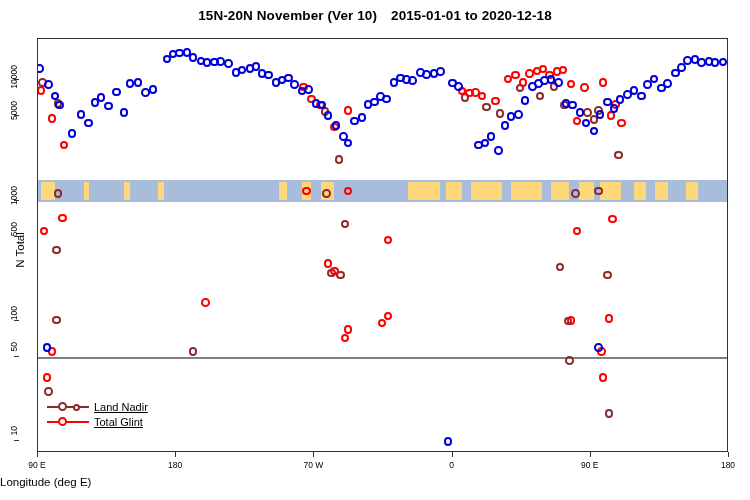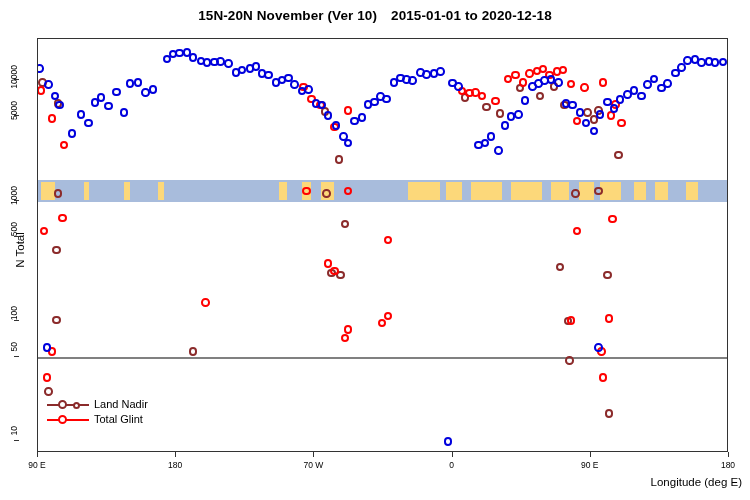--- a/index.html
+++ b/index.html
@@ -26,25 +26,25 @@
   .ytick{position:absolute;right:731px;height:0;border-top:1.2px solid #333;width:5px;}
   .ylab{position:absolute;text-align:right;font-size:8.5px;
         transform-origin:100% 50%;white-space:nowrap;}
   .xtick{position:absolute;top:452px;width:0;border-left:1.2px solid #333;height:5px;}
   .xlab{position:absolute;top:460px;font-size:8.5px;white-space:nowrap;
         transform:translateX(-50%);}
 
   #ylabel{position:absolute;left:2px;top:50%;font-size:11.5px;
           transform:translateY(-50%) rotate(-90deg);transform-origin:center;
           white-space:nowrap;}
-  #xlabel{position:absolute;left:0;top:476px;width:742px;text-align:right;
+  #xlabel{position:absolute;left:0;top:476px;width:742px;text-align:left;
           font-size:11.5px;}
 
   #legend{position:absolute;left:47px;top:398px;font-size:11px;}
-  .lrow{display:flex;align-items:flex-start;height:15px;}
+  .lrow{display:flex;align-items:flex-end;height:15px;text-decoration:underline;}
   .lsym{position:relative;width:42px;height:13px;margin-right:5px;}
   .lline{position:absolute;left:0;top:6px;width:42px;height:1.8px;}
   .lcirc{position:absolute;left:11px;top:2px;width:9px;height:9px;
          border-radius:50%;box-sizing:border-box;border-width:2.2px;border-style:solid;background:#fff;}
   .lcirc2{position:absolute;left:26px;top:4px;width:7px;height:7px;
           border-radius:50%;box-sizing:border-box;border-width:2px;border-style:solid;background:#fff;}
   .ltext{white-space:nowrap;}
 </style>
 </head>
 <body>

